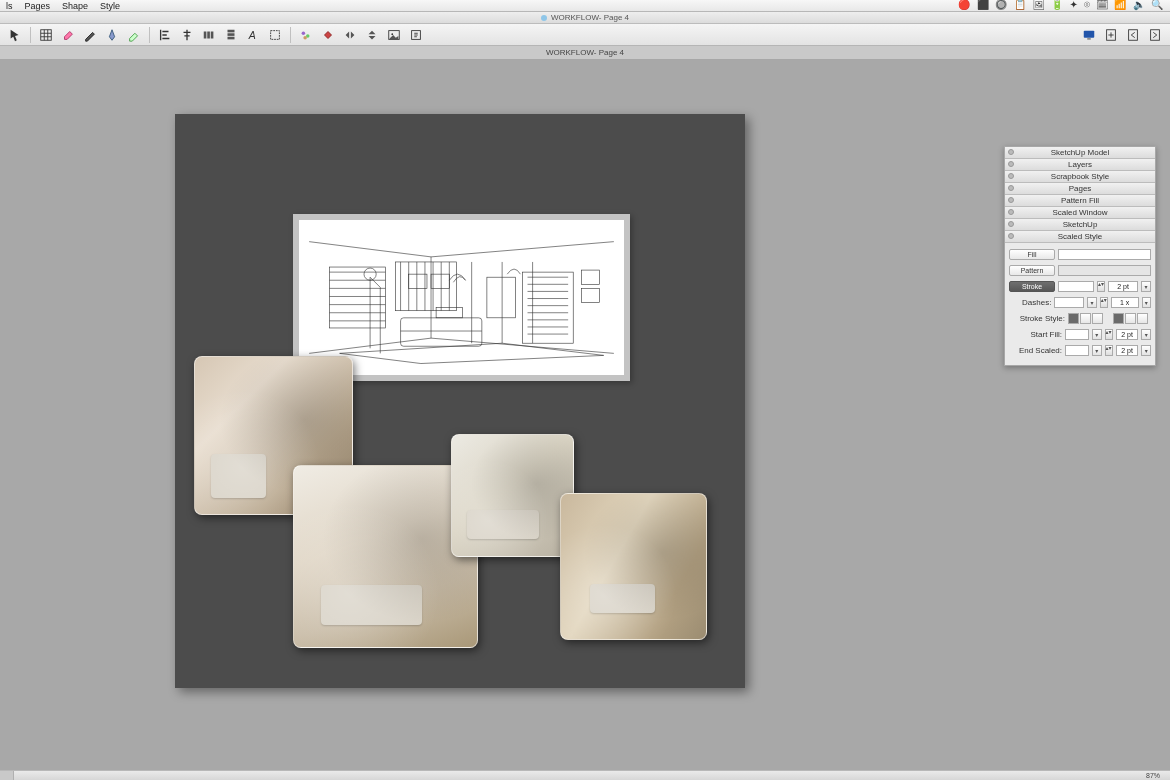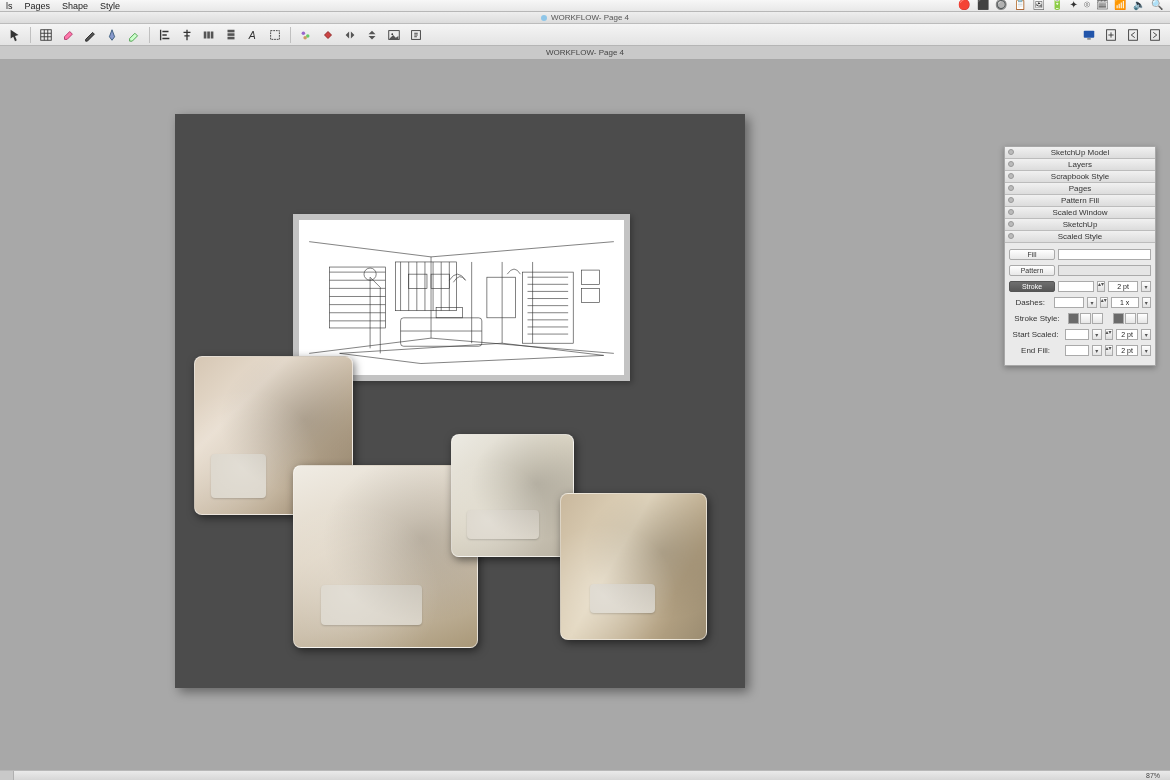--- a/index.html
+++ b/index.html
@@ -49,21 +49,21 @@
 .t2 .furn{ left:15%; bottom:12%; width:55%; height:22%;}
 .t3 .furn{ left:12%; bottom:14%; width:60%; height:24%;}
 .t4 .furn{ left:20%; bottom:18%; width:45%; height:20%;}
 
 
 .inspector { position:absolute; top: 86px; right: 14px; width: 152px; background: #a16207; border:1px solid #a7a7a7; box-shadow: 0 2px 6px rgba(0,0,0,0.3); font-size:8px;}
 .insp-header { background: linear-gradient(#f1f1f1,#dcdcdc); border-bottom:1px solid #bcbcbc; text-align:center; padding:1px 0; color:#333; position:relative; cursor:default;}
 .insp-header .bullet { position:absolute; left:3px; top:2px; width:6px;height:6px;border-radius:50%;background:#bbb;border:1px solid #999;}
 .insp-body { padding: 4px 4px 6px 4px; background:#eaeaea; }
 .insp-row { display:flex; align-items:center; height:14px; margin-bottom:2px; gap:3px;}
-.insp-row .lbl { width:46px; text-align:center; color:#333; font-size:8px;}
+.insp-row .lbl { width:46px; text-align:right; color:#333; font-size:8px;}
 .swatch { flex:1; height:11px; background:#fff; border:1px solid #aaa;}
 .swatch.dis { background:#e5e5e5;}
 .pill { width:46px; height:11px; background: linear-gradient(#fff,#e8e8e8); border:1px solid #aaa; border-radius:2px; text-align:center; font-size:7px; line-height:10px; color:#333;}
 .pill.active { background: linear-gradient(#6f6f6f,#575757); color:#fff; border-color:#555;}
 .mini { width:30px; height:11px; background:#fff; border:1px solid #aaa; font-size:7px; text-align:center; line-height:10px; color:#222;}
 .step { width:8px; height:11px; background:linear-gradient(#fff,#ddd); border:1px solid #aaa; font-size:6px; text-align:center; line-height:4px; color:#555;}
 .segbox{ display:flex; gap:1px;}
 .seg{ width:11px;height:11px;background:linear-gradient(#fff,#e6e6e6);border:1px solid #aaa;}
 .seg.sel{ background:#6a6a6a;}
 .drop{ width:10px;height:11px;background:linear-gradient(#fff,#e3e3e3);border:1px solid #aaa;display:flex;align-items:center;justify-content:center;font-size:6px;color:#555;}
@@ -328,29 +328,29 @@
             <div class="seg"></div>
           </div>
         <div style="width:4px"></div>
         <div class="segbox">
             <div class="seg sel"></div>
             <div class="seg"></div>
             <div class="seg"></div>
           </div>
       </div>
       <div class="insp-row">
-        <div class="lbl" style="width:56px">Start Scaled:</div>
+        <div class="lbl" style="width:56px">Start Fill:</div>
         <div class="swatch" style="flex:0 0 24px"></div>
         <div class="drop">▾</div>
         <div class="step">▴▾</div>
         <div class="mini" style="width:24px">2 pt</div>
         <div class="drop">▾</div>
       </div>
       <div class="insp-row">
-        <div class="lbl" style="width:56px">End Fill:</div>
+        <div class="lbl" style="width:56px">End Scaled:</div>
         <div class="swatch" style="flex:0 0 24px"></div>
         <div class="drop">▾</div>
         <div class="step">▴▾</div>
         <div class="mini" style="width:24px">2 pt</div>
         <div class="drop">▾</div>
       </div>
     </div>
   </div>
 </div>
 

